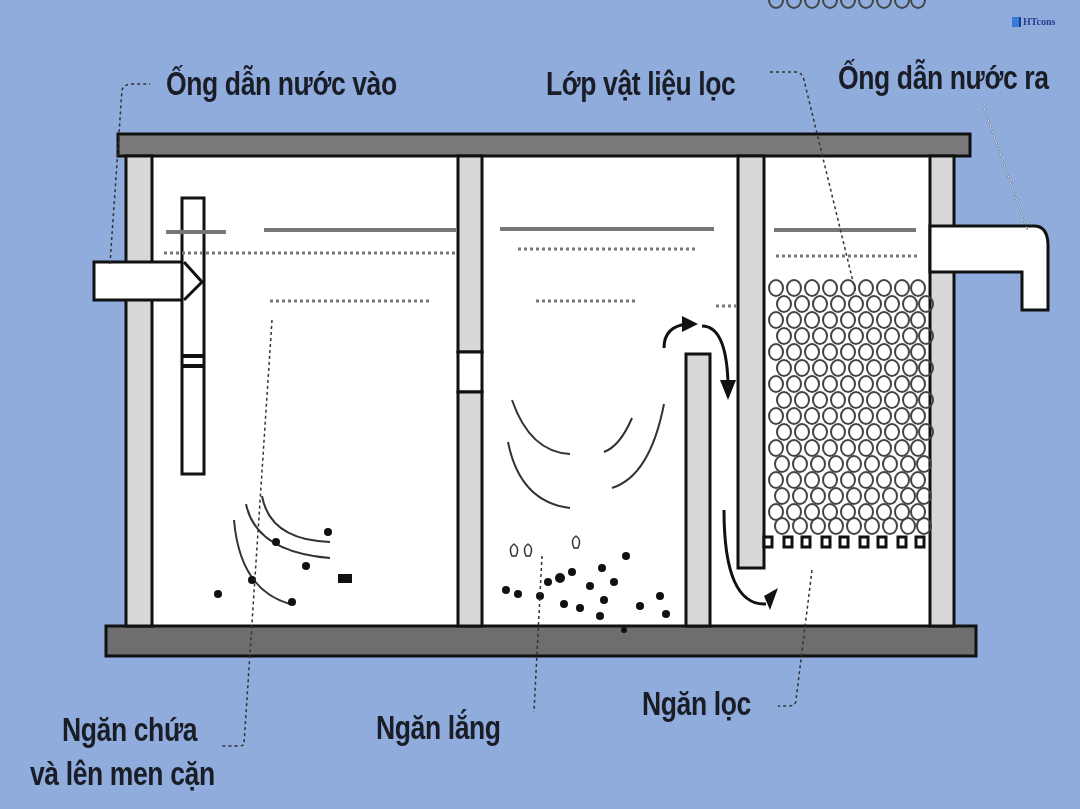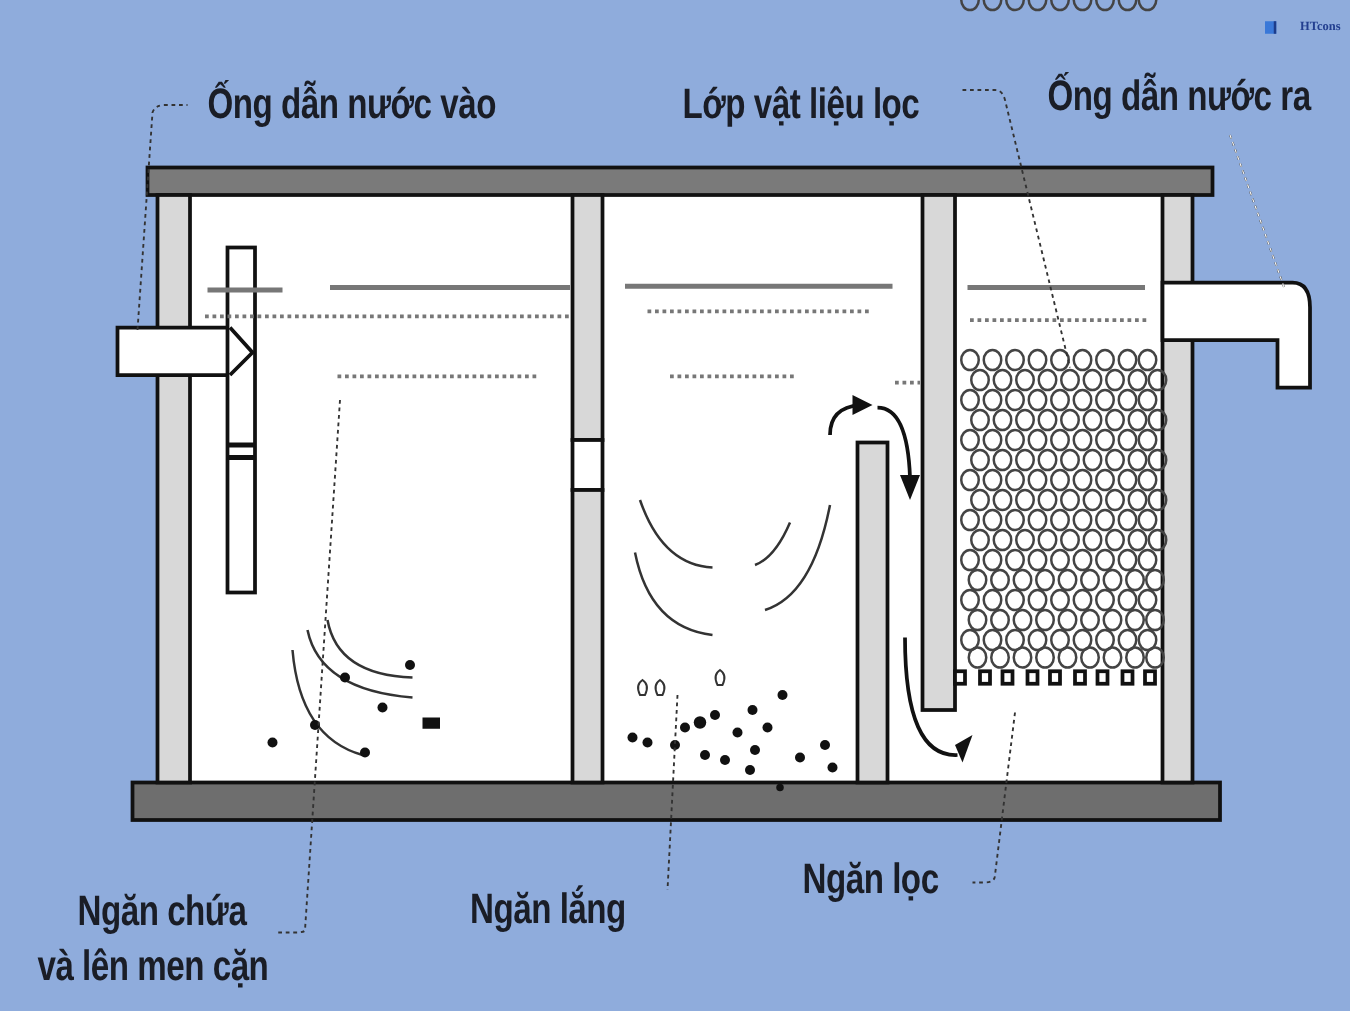--- a/index.html
+++ b/index.html
@@ -1,18 +1,18 @@
 <!DOCTYPE html>
 <html><head>
 <meta charset="utf-8">
 <style>
   html,body{margin:0;padding:0;}
   body{width:1080px;height:809px;background:#8facdc;position:relative;overflow:hidden;font-family:"Liberation Sans","DejaVu Sans",sans-serif;}
   .label{position:absolute;color:#1a1d26;font-family:"Liberation Sans",sans-serif;font-size:34px;font-weight:bold;transform:scaleX(0.78);transform-origin:left top;white-space:nowrap;letter-spacing:-0.5px;}
-  .brand{position:absolute;left:1012px;top:16px;display:flex;align-items:center;gap:19px;}
+  .brand{position:absolute;left:1012px;top:16px;display:flex;align-items:center;gap:2px;}
   .brand-mark{width:7px;height:10px;background:#3a78d8;border-right:2px solid #1d3c8a;}
   .brand-text{font-family:"Liberation Serif",serif;font-weight:bold;font-size:10px;color:#223e8f;}
   svg{position:absolute;left:0;top:0;}
 </style>
 </head>
 <body>
 
 <div class="brand">
   <span class="brand-mark"></span>
   <span class="brand-text">HTcons</span>

